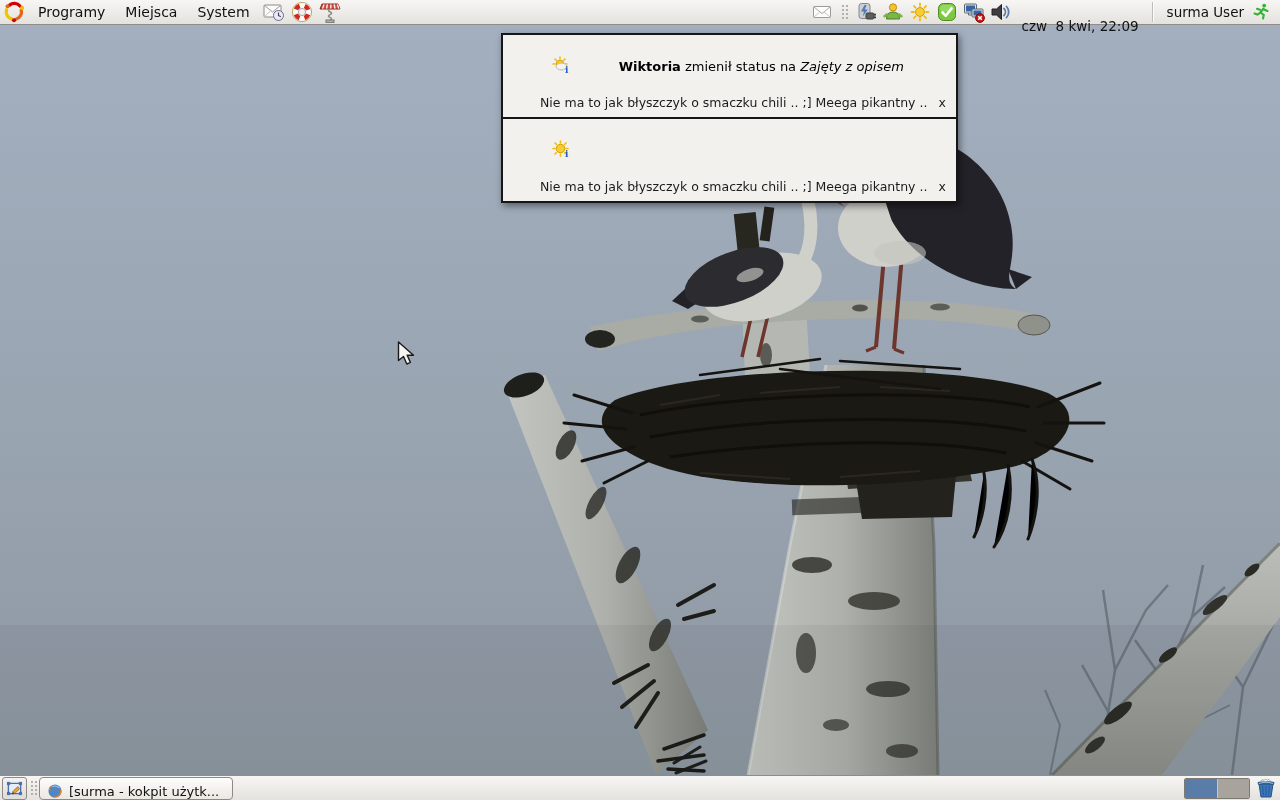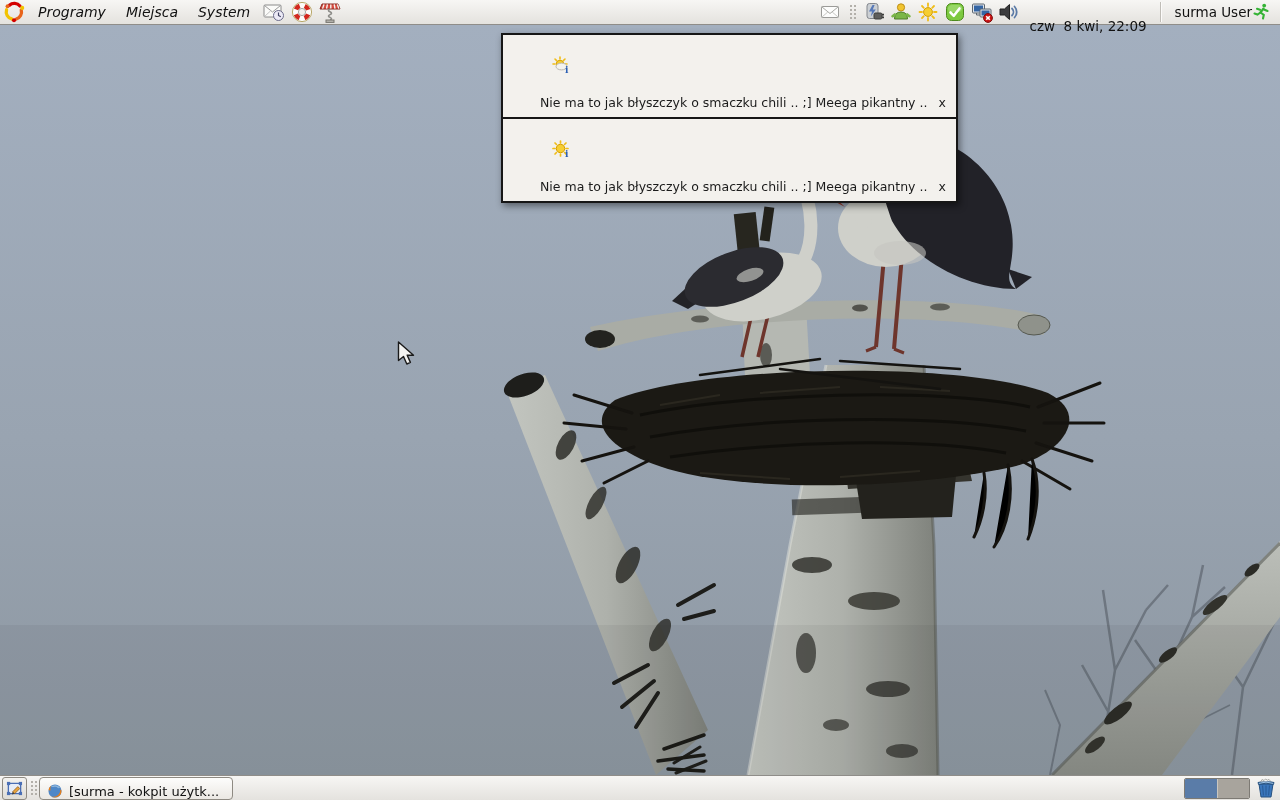--- a/index.html
+++ b/index.html
@@ -6,30 +6,30 @@
   body{width:1280px;height:800px;overflow:hidden;position:relative;
        font-family:"DejaVu Sans","Liberation Sans",sans-serif;background:#8e98a2;}
 
   
   .panel{position:absolute;left:0;right:0;height:24px;
          background:linear-gradient(#f7f6f4,#e4e2de);
          display:flex;align-items:center;font-size:14px;color:#111;z-index:40;}
   .panel.top{top:0;border-bottom:1px solid #8f8d89;}
   .panel.bottom{bottom:0;border-top:1px solid #8f8d89;}
 
-  .menu-item{padding:0 10px;height:100%;display:flex;align-items:center;cursor:default;font-style:italic;}
+  .menu-item{padding:0 10px;height:100%;display:flex;align-items:center;cursor:default;}
   .launcher{width:24px;height:24px;display:flex;align-items:center;justify-content:center;margin:0 2px;}
   .tray{margin-left:auto;display:flex;align-items:center;gap:5px;padding-right:4px;}
   .tray-icon{width:22px;height:22px;display:flex;align-items:center;justify-content:center;}
   .handle{width:8px;height:18px;margin:0 2px;
           background-image:radial-gradient(#b3b0aa 1px,transparent 1.2px);
           background-size:4px 4px;background-position:1px 1px;}
   .vsep{width:0;height:20px;border-left:1px solid #c0bdb7;border-right:1px solid #fcfbfa;margin:0 4px;}
   .clock{white-space:pre;font-size:13.5px;padding:0 4px;margin-top:28px;}
-  .user-area{display:flex;align-items:center;gap:0;padding:0 6px 0 4px;font-size:13.5px;}
+  .user-area{display:flex;align-items:center;gap:8px;padding:0 6px 0 4px;font-size:13.5px;}
 
   
   .desktop{position:absolute;top:25px;left:0;width:1280px;height:750px;overflow:hidden;}
   .desktop svg.wall{position:absolute;top:0;left:0;}
 
   .desktop-icon{position:absolute;left:50px;top:8px;width:78px;text-align:center;cursor:default;}
   .desktop-icon .label{margin-top:2px;font-size:12.5px;color:#fff;
       text-shadow:1px 1px 1px #000,0 0 3px #000;}
 
   
@@ -327,20 +327,23 @@
       <div class="notif-title">
         <span>
           <svg width="18" height="18" viewBox="0 0 18 18">
             <g stroke="#f0bd17" stroke-width="1.6" stroke-linecap="round">
               <path d="M8 1 V3 M1 8 H3 M3 3 L4.4 4.4 M13 3 L11.6 4.4 M15 8 H13"></path>
             </g>
             <circle cx="8" cy="8" r="3.8" fill="#f6ce32" stroke="#d79f00"></circle>
             <ellipse cx="9.5" cy="10.5" rx="5.5" ry="3.4" fill="#f4f3ef" stroke="#b9b7b1"></ellipse>
             <text x="13" y="17" font-size="9" font-weight="bold" fill="#2b5fb4" font-family="DejaVu Serif, serif">i</text>
           </svg>
+        </span>
+        <span class="t">
+          <span class="sender">Wiktoria</span><span> zmienił status na </span><span class="status">Zajęty z opisem</span>
         </span>
       </div>
       <div class="notif-body">
         <span class="text">Nie ma to jak błyszczyk o smaczku chili .. ;] Meega pikantny .. mrrau…</span>
         <span class="notif-close">x</span>
       </div>
     </div>
     <div class="notif">
       <div class="notif-title">
         <span>

